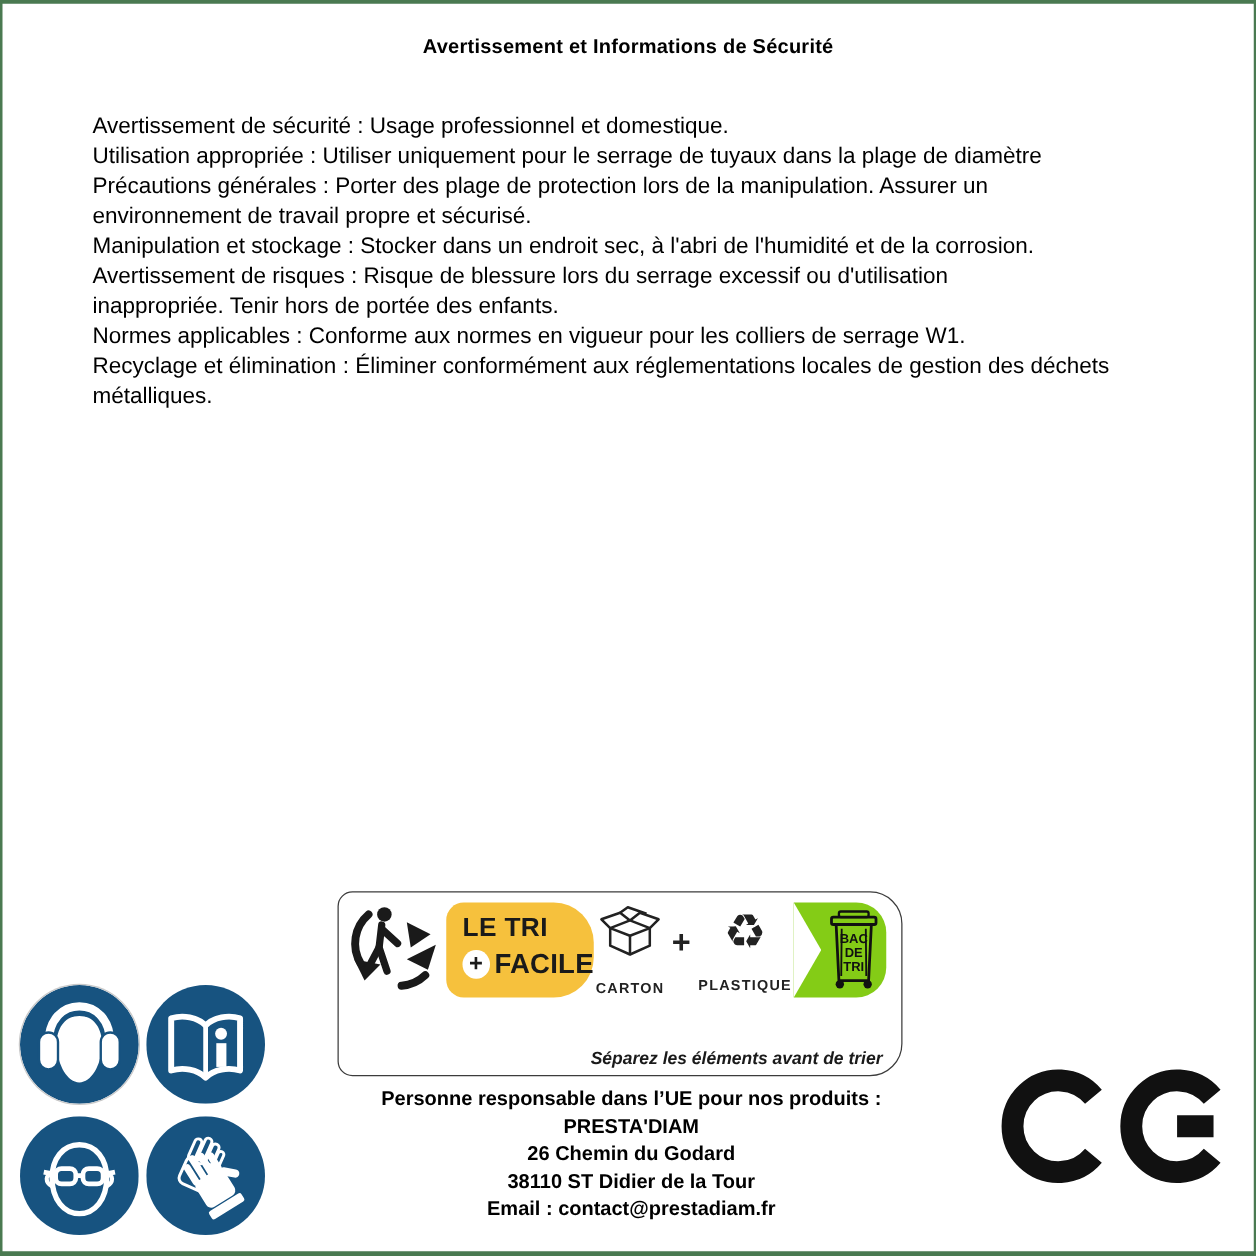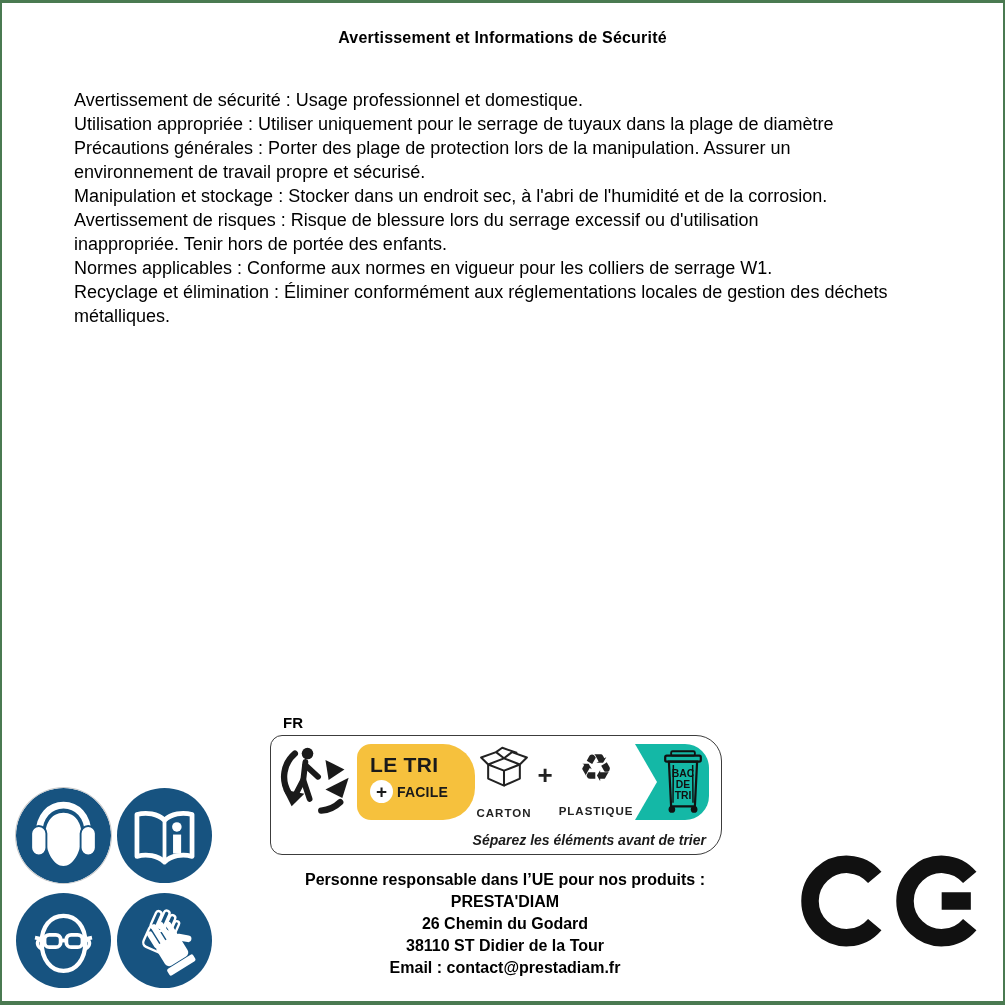--- a/index.html
+++ b/index.html
@@ -15,41 +15,41 @@
 
   
   .icon-grid{position:absolute;left:14px;top:785px;display:grid;
     grid-template-columns:95px 95px;grid-auto-rows:95px;gap:10px 6px;}
   .picto{width:95px;height:95px;display:block;}
   .picto .bg{fill:#175380;}
   .ringed{border-radius:50%;box-shadow:0 0 0 1px #c9c9c9;}
 
   
   .fr-label{position:absolute;left:281px;top:711px;font-size:15px;font-weight:bold;}
-  .infotri-box{position:absolute;left:268px;top:732px;width:452px;height:120px;
+  .infotri-box{position:absolute;left:268px;top:710px;width:452px;height:148px;
     background:#fff;border:1.5px solid #3c3c3c;border-radius:12px 26px 26px 12px;
     box-sizing:border-box;}
   .triman{position:absolute;left:8px;top:7px;width:76px;height:76px;}
   .band{position:absolute;left:86px;top:8px;width:352px;height:76px;}
   .band-left{position:absolute;left:0;top:0;width:118px;height:76px;
     background:#f6c13d;border-radius:14px 32px 32px 14px;z-index:1;
     padding:9px 0 0 13px;box-sizing:border-box;}
   .tri-line1{font-size:21px;font-weight:bold;letter-spacing:.3px;color:#1a1a1a;line-height:24px;}
   .tri-line2{display:flex;align-items:center;gap:4px;margin-top:3px;}
   .plus-circle{width:23px;height:23px;border-radius:50%;background:#fff;color:#1a1a1a;
     font-size:19px;font-weight:bold;display:flex;align-items:center;justify-content:center;line-height:1;}
-  .tri-facile{font-size:14px;font-weight:bold;color:#1a1a1a;letter-spacing:.2px;text-align:right;}
+  .tri-facile{font-size:22px;font-weight:bold;color:#1a1a1a;letter-spacing:.2px;text-align:right;}
   .band-mid{position:absolute;left:118px;top:0;width:160px;height:76px;
     display:flex;align-items:center;justify-content:center;gap:5px;}
   .mat-col{display:flex;flex-direction:column;align-items:center;}
   .mat-label{font-size:11.5px;font-weight:bold;letter-spacing:1px;color:#222;margin-top:17px;}
   .mid-plus{font-size:26px;font-weight:bold;color:#222;margin:0 1px 14px 1px;}
   .recycle-glyph{font-size:38px;line-height:40px;color:#222;}
   .band-chevron{position:absolute;left:278px;top:0;width:74px;height:76px;
-    background:#14b8a6;border-radius:0 24px 24px 0;}
+    background:#84cc16;border-radius:0 24px 24px 0;}
   .band-chevron::before{content:"";position:absolute;left:0;top:0;width:22px;height:100%;
     background:#fff;clip-path:polygon(0 0,100% 50%,0 100%);}
   .bin-svg{position:absolute;left:25px;top:5px;width:46px;height:66px;}
   .bin-svg text{font-family:"Liberation Sans",sans-serif;font-weight:bold;font-size:14px;fill:#111;}
   .tagline{position:absolute;right:15px;bottom:6px;font-style:italic;font-weight:bold;
     font-size:14px;color:#1a1a1a;}
 
   
   .responsible{position:absolute;left:253px;top:866px;width:500px;text-align:center;
     font-weight:bold;font-size:16px;line-height:22px;}

